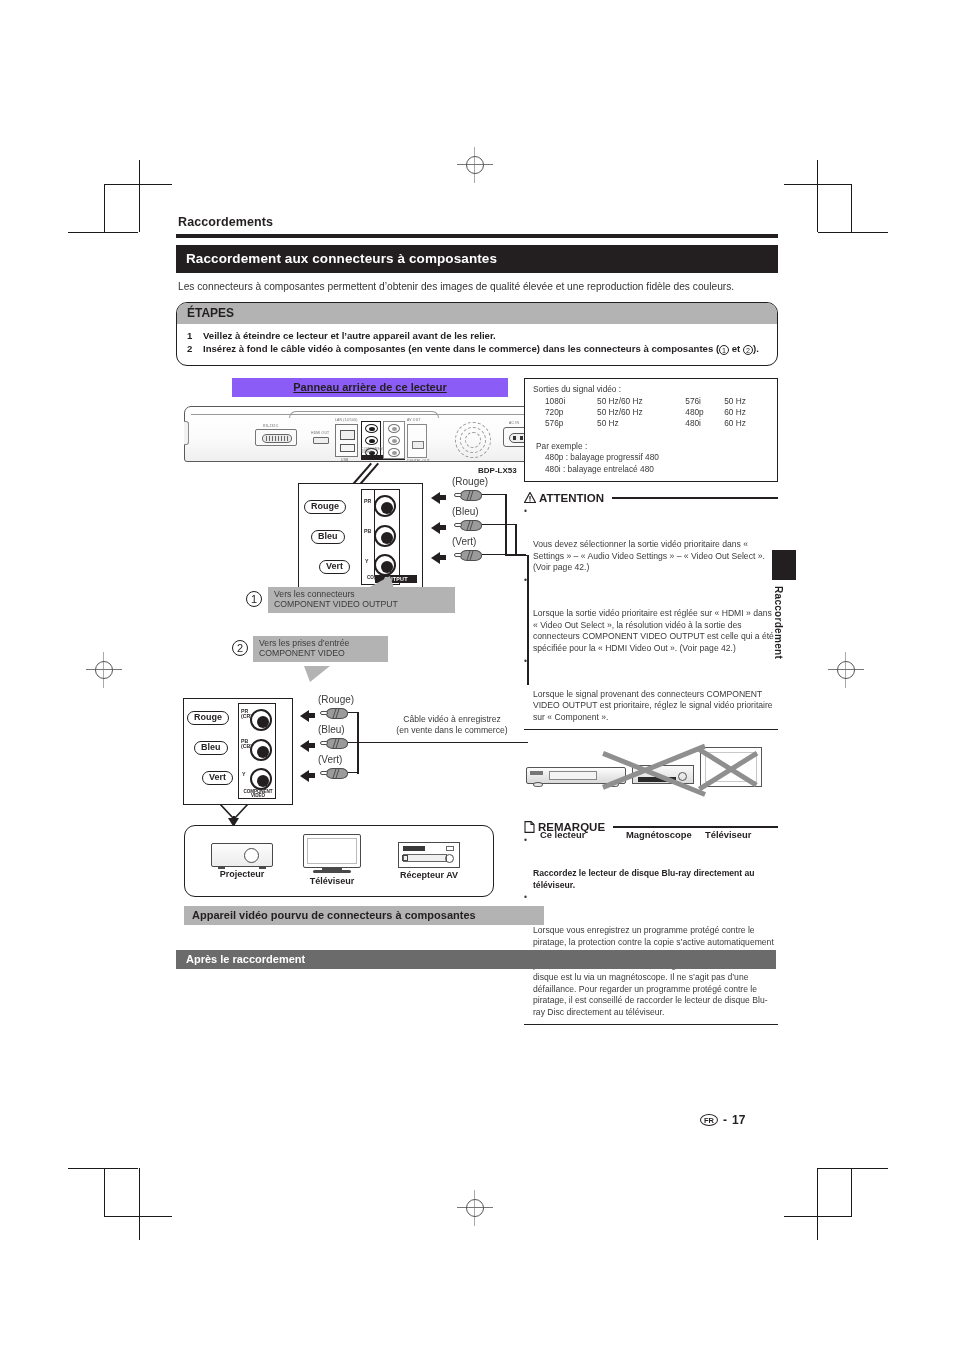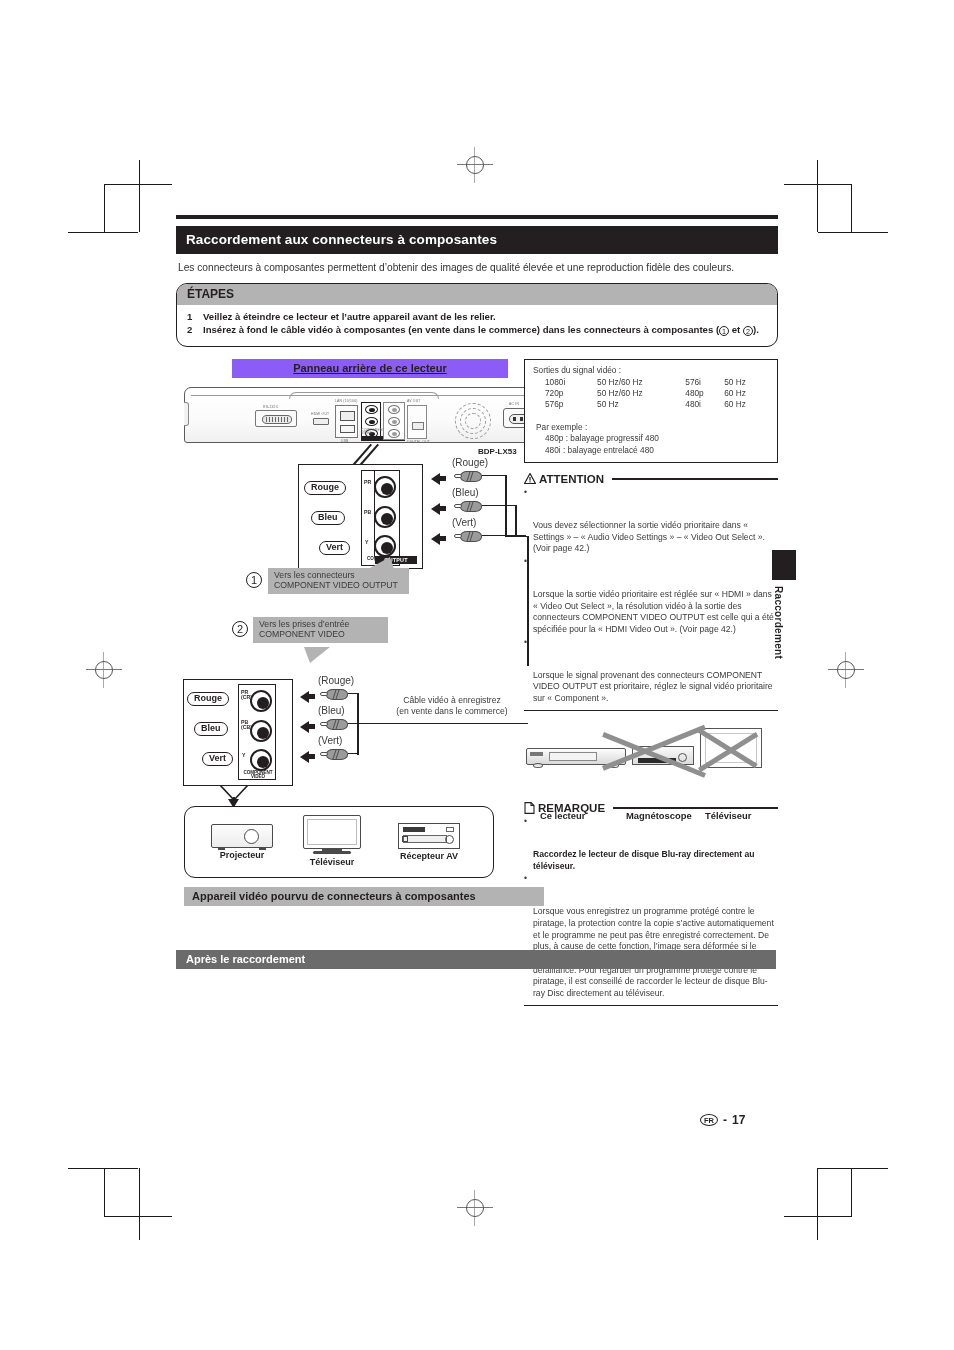--- a/index.html
+++ b/index.html
@@ -364,20 +364,21 @@
   <div class="rm-vline"></div>
     <div class="rm-hline"></div>
     <div class="rm-circle"></div>
 </div>
 
 <div class="sidetab"></div>
 <div class="sidetab-label">Raccordement</div>
 
 <div class="page">
 
+  <div class="runhead">Raccordements</div>
   <div class="rule-black"></div>
 
   <div class="title-bar">Raccordement aux connecteurs à composantes</div>
 
   <div class="intro">Les connecteurs à composantes permettent d’obtenir des images de qualité élevée et une reproduction fidèle des couleurs.</div>
 
   <div class="steps-box">
     <div class="steps-head">ÉTAPES</div>
     <div class="steps-body">
       <div class="step-row">
@@ -521,21 +522,21 @@
 
     <div class="wire" style="left:306px; top:116px; width:24px; height:1.6px;"></div>
     <div class="wire" style="left:306px; top:146px; width:34px; height:1.6px;"></div>
     <div class="wire" style="left:306px; top:176px; width:44px; height:1.6px;"></div>
     <div class="wire" style="left:329px; top:116px; width:1.6px; height:62px;"></div>
     <div class="wire" style="left:339px; top:146px; width:1.6px; height:32px;"></div>
     <div class="wire" style="left:329px; top:177px; width:24px; height:1.6px;"></div>
     <div class="wire" style="left:351px; top:177px; width:1.6px; height:130px;"></div>
 
     <div class="circnum" style="left:70px; top:213px;">1</div>
-    <div class="callout" style="left:92px; top:209px; width:141px;">
+    <div class="callout" style="left:92px; top:209px; width:187px;">
       <div class="l1">Vers les connecteurs</div>
       <div class="l1">COMPONENT VIDEO OUTPUT</div>
     </div>
     <svg style="position:absolute; left:192px; top:198px;" width="26" height="13">
         <polygon points="0,12 26,12 22,0" fill="#b3b3b3"></polygon>
       </svg>
 
     <div class="circnum" style="left:56px; top:262px;">2</div>
     <div class="callout" style="left:77px; top:258px; width:135px;">
       <div class="l1">Vers les prises d’entrée</div>

